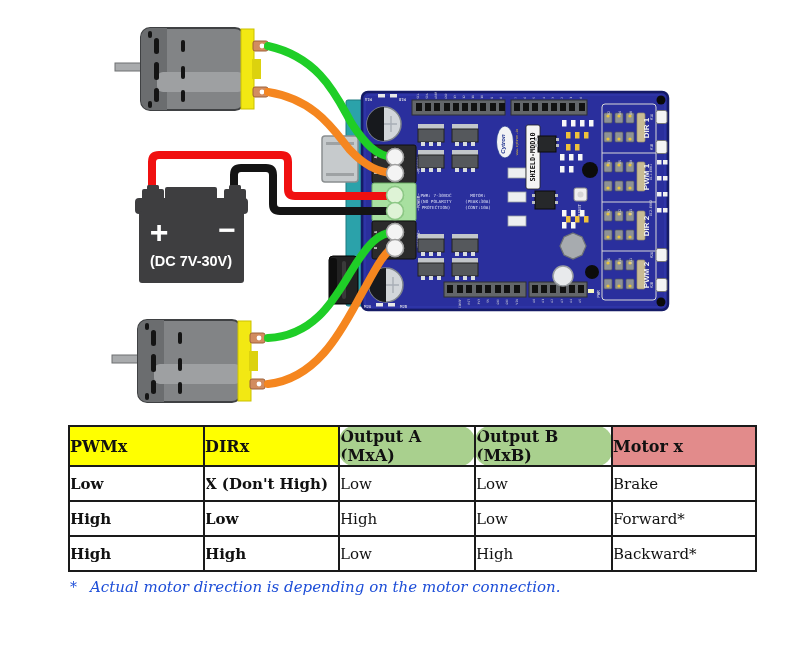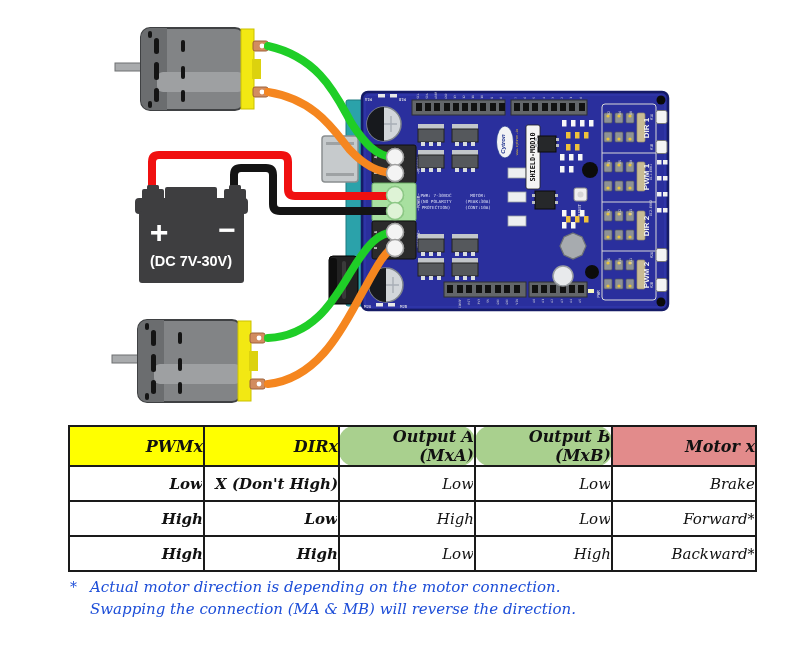--- a/index.html
+++ b/index.html
@@ -1,22 +1,22 @@
 <!DOCTYPE html>
 <html><head>
 <meta charset="utf-8">
 <style>
   html,body{margin:0;padding:0;background:#ffffff;}
   .stage{position:relative;width:800px;height:647px;background:#fff;overflow:hidden;
          font-family:"Liberation Sans",sans-serif;}
   svg text{user-select:none;}
   .logic-table{position:absolute;left:68px;top:425px;border-collapse:collapse;table-layout:fixed;
       width:687px;font-family:"DejaVu Serif",serif;color:#111;}
-  .logic-table th,.logic-table td{border:2px solid #1a1a1a;text-align:right;vertical-align:middle;
-      padding:0;overflow:hidden;font-style:italic;}
+  .logic-table th,.logic-table td{border:2px solid #1a1a1a;text-align:left;vertical-align:middle;
+      padding:0;overflow:hidden;}
   .logic-table th{height:34px;font-size:16px;font-weight:700;}
   .logic-table td{height:33px;font-size:15px;font-weight:400;border-radius:16px;}
   .logic-table td.boldcol{font-weight:700;}
   .hdr-yellow{background:#ffff00;}
   .hdr-green{background:#a9d08e;border-radius:15px;}
   .hdr-red{background:#e28b8b;}
   .footnote{position:absolute;left:70px;top:576px;width:680px;
       font-family:"DejaVu Serif",serif;font-size:15px;color:#1d4ed8;line-height:22px;}
   .footnote .marker{display:inline-block;width:20px;font-style:normal;font-size:14px;}
   .footnote .fline{font-style:italic;}
@@ -554,16 +554,15 @@
       <td>Backward*</td>
     </tr>
   </tbody>
 </table>
 
 
 <div class="footnote">
   <div>
     <span class="marker">*</span><span class="fline">Actual motor direction is depending on the motor connection.</span>
   </div>
-  <div class="fline fline2">Swapping the connection (MA &amp; MB) will reverse the direction.</div>
 </div>
 
 </div>
 
 </body></html>

